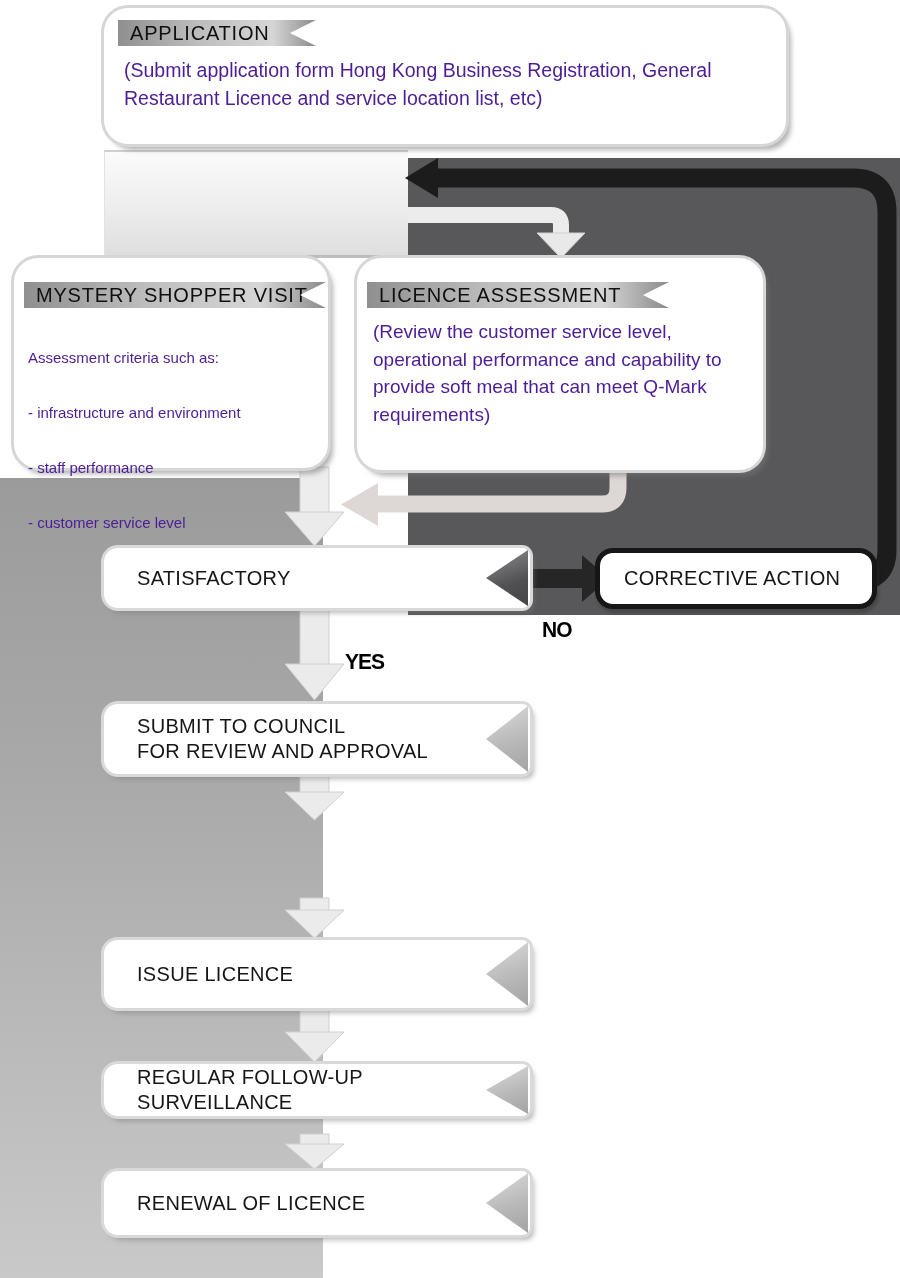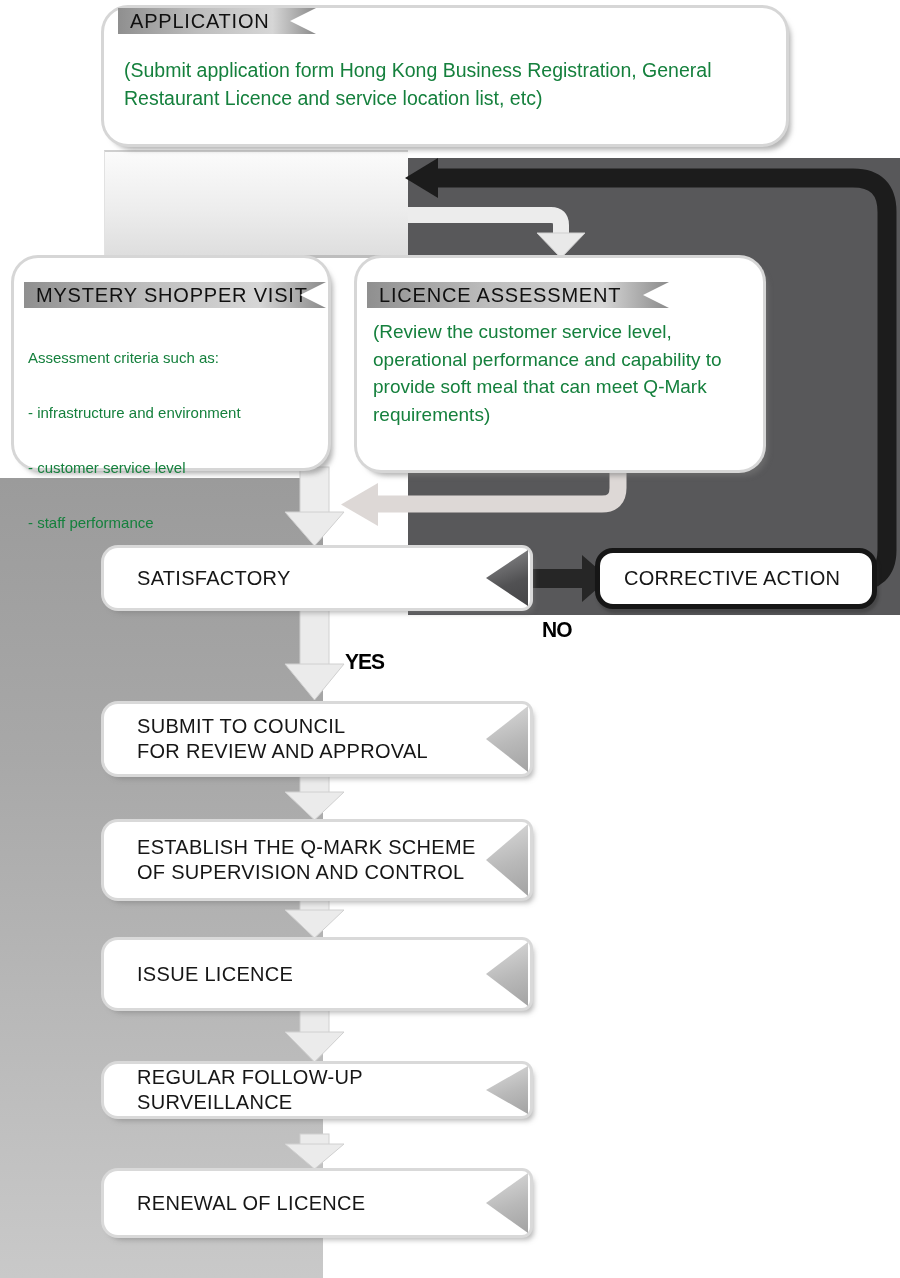--- a/index.html
+++ b/index.html
@@ -28,21 +28,21 @@
     position:absolute;background:#ffffff;z-index:2;box-sizing:border-box;
     border-radius:24px;
     box-shadow:0 0 0 3px #d6d6d6, 5px 6px 5px rgba(120,120,120,0.55);
   }
   .ribbon{
     position:absolute;height:26px;display:flex;align-items:center;padding-left:12px;box-sizing:border-box;
     background:linear-gradient(90deg,#8f8f8f 0%,#bdbdbd 40%,#d6d6d6 78%,#8a8a8a 100%);
     clip-path:polygon(0 0,100% 0,calc(100% - 26px) 50%,100% 100%,0 100%);
     font-size:20px;letter-spacing:0.8px;color:#101010;
   }
-  .box-body{position:absolute;font-size:19.5px;line-height:28px;white-space:pre-line;color:#15803d;}
+  .box-body{position:absolute;font-size:19.5px;line-height:28px;white-space:pre-line;color:#4c1d95;}
   
   .flow-box{
     position:absolute;left:104px;width:426px;z-index:2;box-sizing:border-box;
     background:#ffffff;border-radius:14px 8px 8px 14px;
     box-shadow:0 0 0 3px #d9d9d9, 4px 5px 5px rgba(120,120,120,0.5);
     display:flex;align-items:center;
   }
   .flow-box .label{padding-left:33px;font-size:20px;letter-spacing:0.3px;white-space:pre-line;line-height:25px;}
   .chev{
     position:absolute;right:2px;top:2px;bottom:2px;width:42px;
@@ -98,36 +98,36 @@
       <rect x="300" y="898" width="29" height="14"></rect>
       <polygon points="285,910 344,910 314.5,938"></polygon>
       <rect x="300" y="1008" width="29" height="26"></rect>
       <polygon points="285,1032 344,1032 314.5,1062"></polygon>
       <rect x="300" y="1134" width="29" height="12"></rect>
       <polygon points="285,1144 344,1144 314.5,1169"></polygon>
     </g>
   </svg>
 
   <div class="panel-box" style="left:104px;top:8px;width:682px;height:136px;">
-    <div class="ribbon" style="left:14px;top:0;width:198px;">
+    <div class="ribbon" style="left:14px;top:12px;width:198px;">
       <span>APPLICATION</span>
     </div>
     <div class="box-body" style="left:20px;top:48px;width:650px;">(Submit application form Hong Kong Business Registration, General
 Restaurant Licence and service location list, etc)</div>
   </div>
 
   <div class="panel-box" style="left:14px;top:258px;width:314px;height:210px;">
     <div class="ribbon" style="left:10px;top:24px;width:302px;">
       <span>MYSTERY SHOPPER VISIT</span>
     </div>
     <div class="box-body" style="left:14px;top:58px;width:300px;font-size:15px;line-height:27.5px;">
       <div>Assessment criteria such as:</div>
       <div>- infrastructure and environment</div>
+      <div>- staff performance</div>
       <div>- customer service level</div>
-      <div>- staff performance</div>
     </div>
   </div>
 
   <div class="panel-box" style="left:357px;top:258px;width:406px;height:212px;">
     <div class="ribbon" style="left:10px;top:24px;width:302px;">
       <span>LICENCE ASSESSMENT</span>
     </div>
     <div class="box-body" style="left:16px;top:60px;width:380px;font-size:19px;line-height:27.5px;">(Review the customer service level,
 operational performance and capability to
 provide soft meal that can meet Q-Mark
@@ -145,25 +145,20 @@
 
   <div class="branch-label" style="left:542px;top:618px;">NO</div>
   <div class="branch-label" style="left:345px;top:650px;">YES</div>
 
   <div class="flow-box" style="top:704px;height:70px;">
     <span class="label">SUBMIT TO COUNCIL
 FOR REVIEW AND APPROVAL</span>
     <span class="chev"></span>
   </div>
 
-  <div class="flow-box" style="top:822px;height:76px;">
-    <span class="label">ESTABLISH THE Q-MARK SCHEME
-OF SUPERVISION AND CONTROL</span>
-    <span class="chev"></span>
-  </div>
 
   <div class="flow-box" style="top:940px;height:68px;">
     <span class="label">ISSUE LICENCE</span>
     <span class="chev"></span>
   </div>
 
   <div class="flow-box" style="top:1064px;height:52px;">
     <span class="label">REGULAR FOLLOW-UP
 SURVEILLANCE</span>
     <span class="chev"></span>

